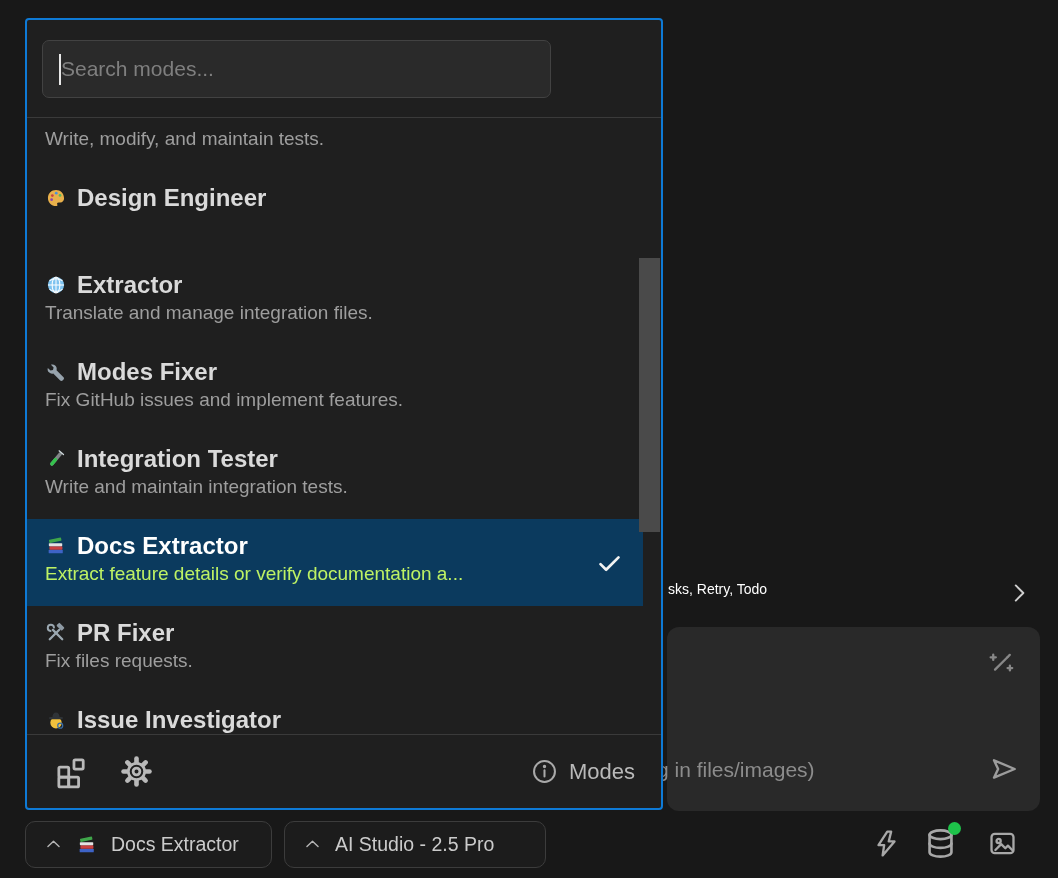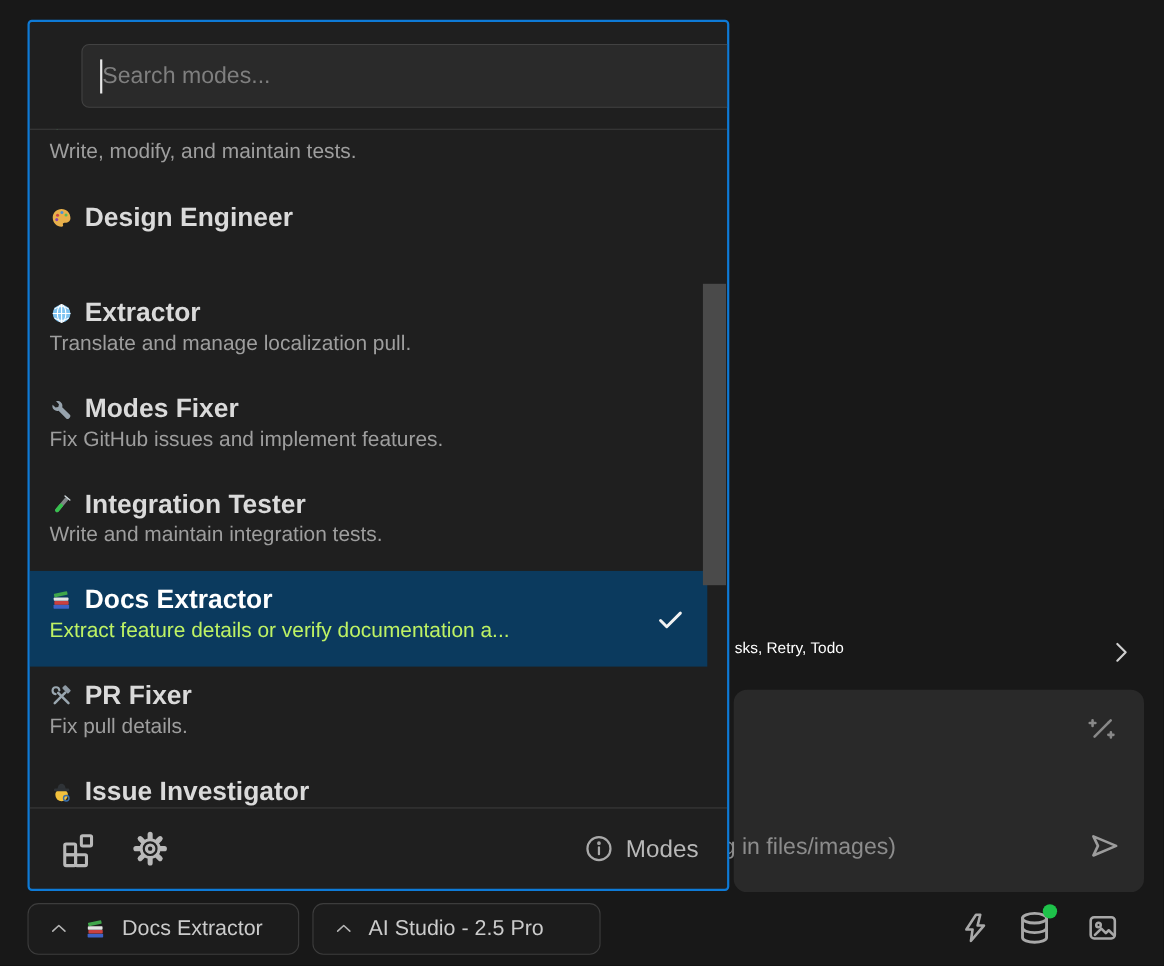--- a/index.html
+++ b/index.html
@@ -25,22 +25,22 @@
   #pill-model{left:284px;width:262px;}
   .bar-icon{position:absolute;color:#a8a8a8;}
   #bolt-btn{left:871px;top:828px;width:31px;height:31px;}
   #db-btn{left:923px;top:826px;width:35px;height:35px;}
   #img-btn{left:987px;top:828px;width:31px;height:31px;}
   .online-dot{position:absolute;right:-3px;top:-4px;width:13px;height:13px;border-radius:50%;background:var(--green,#1ec24a);}
 
   
   .popup{position:absolute;left:25px;top:18px;width:638px;height:792px;background:#1f1f1f;
          border:2px solid var(--accent,#0e7ad6);border-radius:4px;box-sizing:border-box;z-index:5;overflow:hidden;}
-  .search-box{position:absolute;left:15px;top:20px;width:604px;height:58px;background:#2a2a2a;
-              border:1px solid #424242;border-radius:7px;box-sizing:border-box;margin-left:32px;}
+  .search-box{position:absolute;left:15px;top:20px;width:509px;height:58px;background:#2a2a2a;
+              border:1px solid #424242;border-radius:7px;box-sizing:border-box;}
   .search-box input{width:100%;height:100%;background:transparent;border:none;outline:none;
               padding:0 16px 0 18px;font-size:21px;color:#dddddd;box-sizing:border-box;
               font-family:"Liberation Sans",sans-serif;}
   .search-box input::placeholder{color:#7f7f7f;}
   .caret{position:absolute;left:16px;top:13px;width:2px;height:31px;background:#e8e8e8;}
   .divider{position:absolute;left:0;right:0;height:1px;background:#3a3a3a;}
   #divider-top{top:97px;}
   .list{position:absolute;left:0;top:98px;width:100%;height:617px;overflow:hidden;}
   .list-inner{margin-top:-34px;}
   .mode-item{position:relative;height:87px;width:616px;box-sizing:border-box;padding:13px 18px 0 18px;cursor:pointer;}
@@ -183,21 +183,21 @@
                     <line x1="3.2" y1="12" x2="20.8" y2="12"></line>
                     <line x1="12" y1="3.2" x2="12" y2="20.8"></line>
                     <ellipse cx="12" cy="12" rx="4.2" ry="8.8"></ellipse>
                     <path d="M4.8 7.6a11.5 11.5 0 0 1 14.4 0"></path>
                     <path d="M4.8 16.4a11.5 11.5 0 0 0 14.4 0"></path>
                   </g>
                 </svg>
               </span>
               <span class="mode-name">Extractor</span>
             </div>
-            <div class="mode-desc">Translate and manage localization pull.</div>
+            <div class="mode-desc">Translate and manage integration files.</div>
           </div>
           <div class="mode-item">
             <div class="mode-title">
               <span class="mode-icon">
                 <svg viewBox="0 0 24 24" width="100%" height="100%">
                   <path fill="#97a3ad" d="M20.2 17.6l-7.6-7.6c.5-1.6.1-3.4-1.2-4.7C10 3.9 8.1 3.5 6.5 4.1l2.9 2.9-.7 2.7-2.7.7L3.1 7.5c-.6 1.6-.2 3.5 1.2 4.9 1.3 1.3 3.1 1.7 4.7 1.2l7.6 7.6c.7.7 1.9.7 2.6 0l1-1c.7-.7.7-1.9 0-2.6Z"></path>
                 </svg>
               </span>
               <span class="mode-name">Modes Fixer</span>
             </div>
@@ -246,21 +246,21 @@
                   <g stroke="#9aa7b0" stroke-width="2.5" stroke-linecap="round" fill="none">
                     <path d="M5.2 18.8 L15.6 8.4"></path>
                     <path d="M18.8 18.8 L8.6 8.6"></path>
                   </g>
                   <rect x="12.8" y="2.8" width="8.2" height="4.6" rx="1" transform="rotate(45 16.9 5.1)" fill="#8e9aa4"></rect>
                   <path d="M9.8 6.1A3.4 3.4 0 1 0 6.1 9.8" fill="none" stroke="#9aa7b0" stroke-width="2.1" stroke-linecap="round"></path>
                 </svg>
               </span>
               <span class="mode-name">PR Fixer</span>
             </div>
-            <div class="mode-desc">Fix pull details.</div>
+            <div class="mode-desc">Fix files requests.</div>
           </div>
           <div class="mode-item">
             <div class="mode-title">
               <span class="mode-icon">
                 <svg viewBox="0 0 24 24" width="100%" height="100%">
                   <circle cx="12" cy="15" r="6.2" fill="#f2c13d"></circle>
                   <path d="M8 9.6c0-3.6 1.6-5.8 4-5.8s4 2.2 4 5.8Z" fill="#2f3337"></path>
                   <rect x="4.4" y="8.6" width="15.2" height="2.6" rx="1.3" fill="#2f3337"></rect>
                   <circle cx="16.6" cy="18.2" r="2.7" fill="none" stroke="#3a6ea8" stroke-width="1.4"></circle>
                 </svg>

